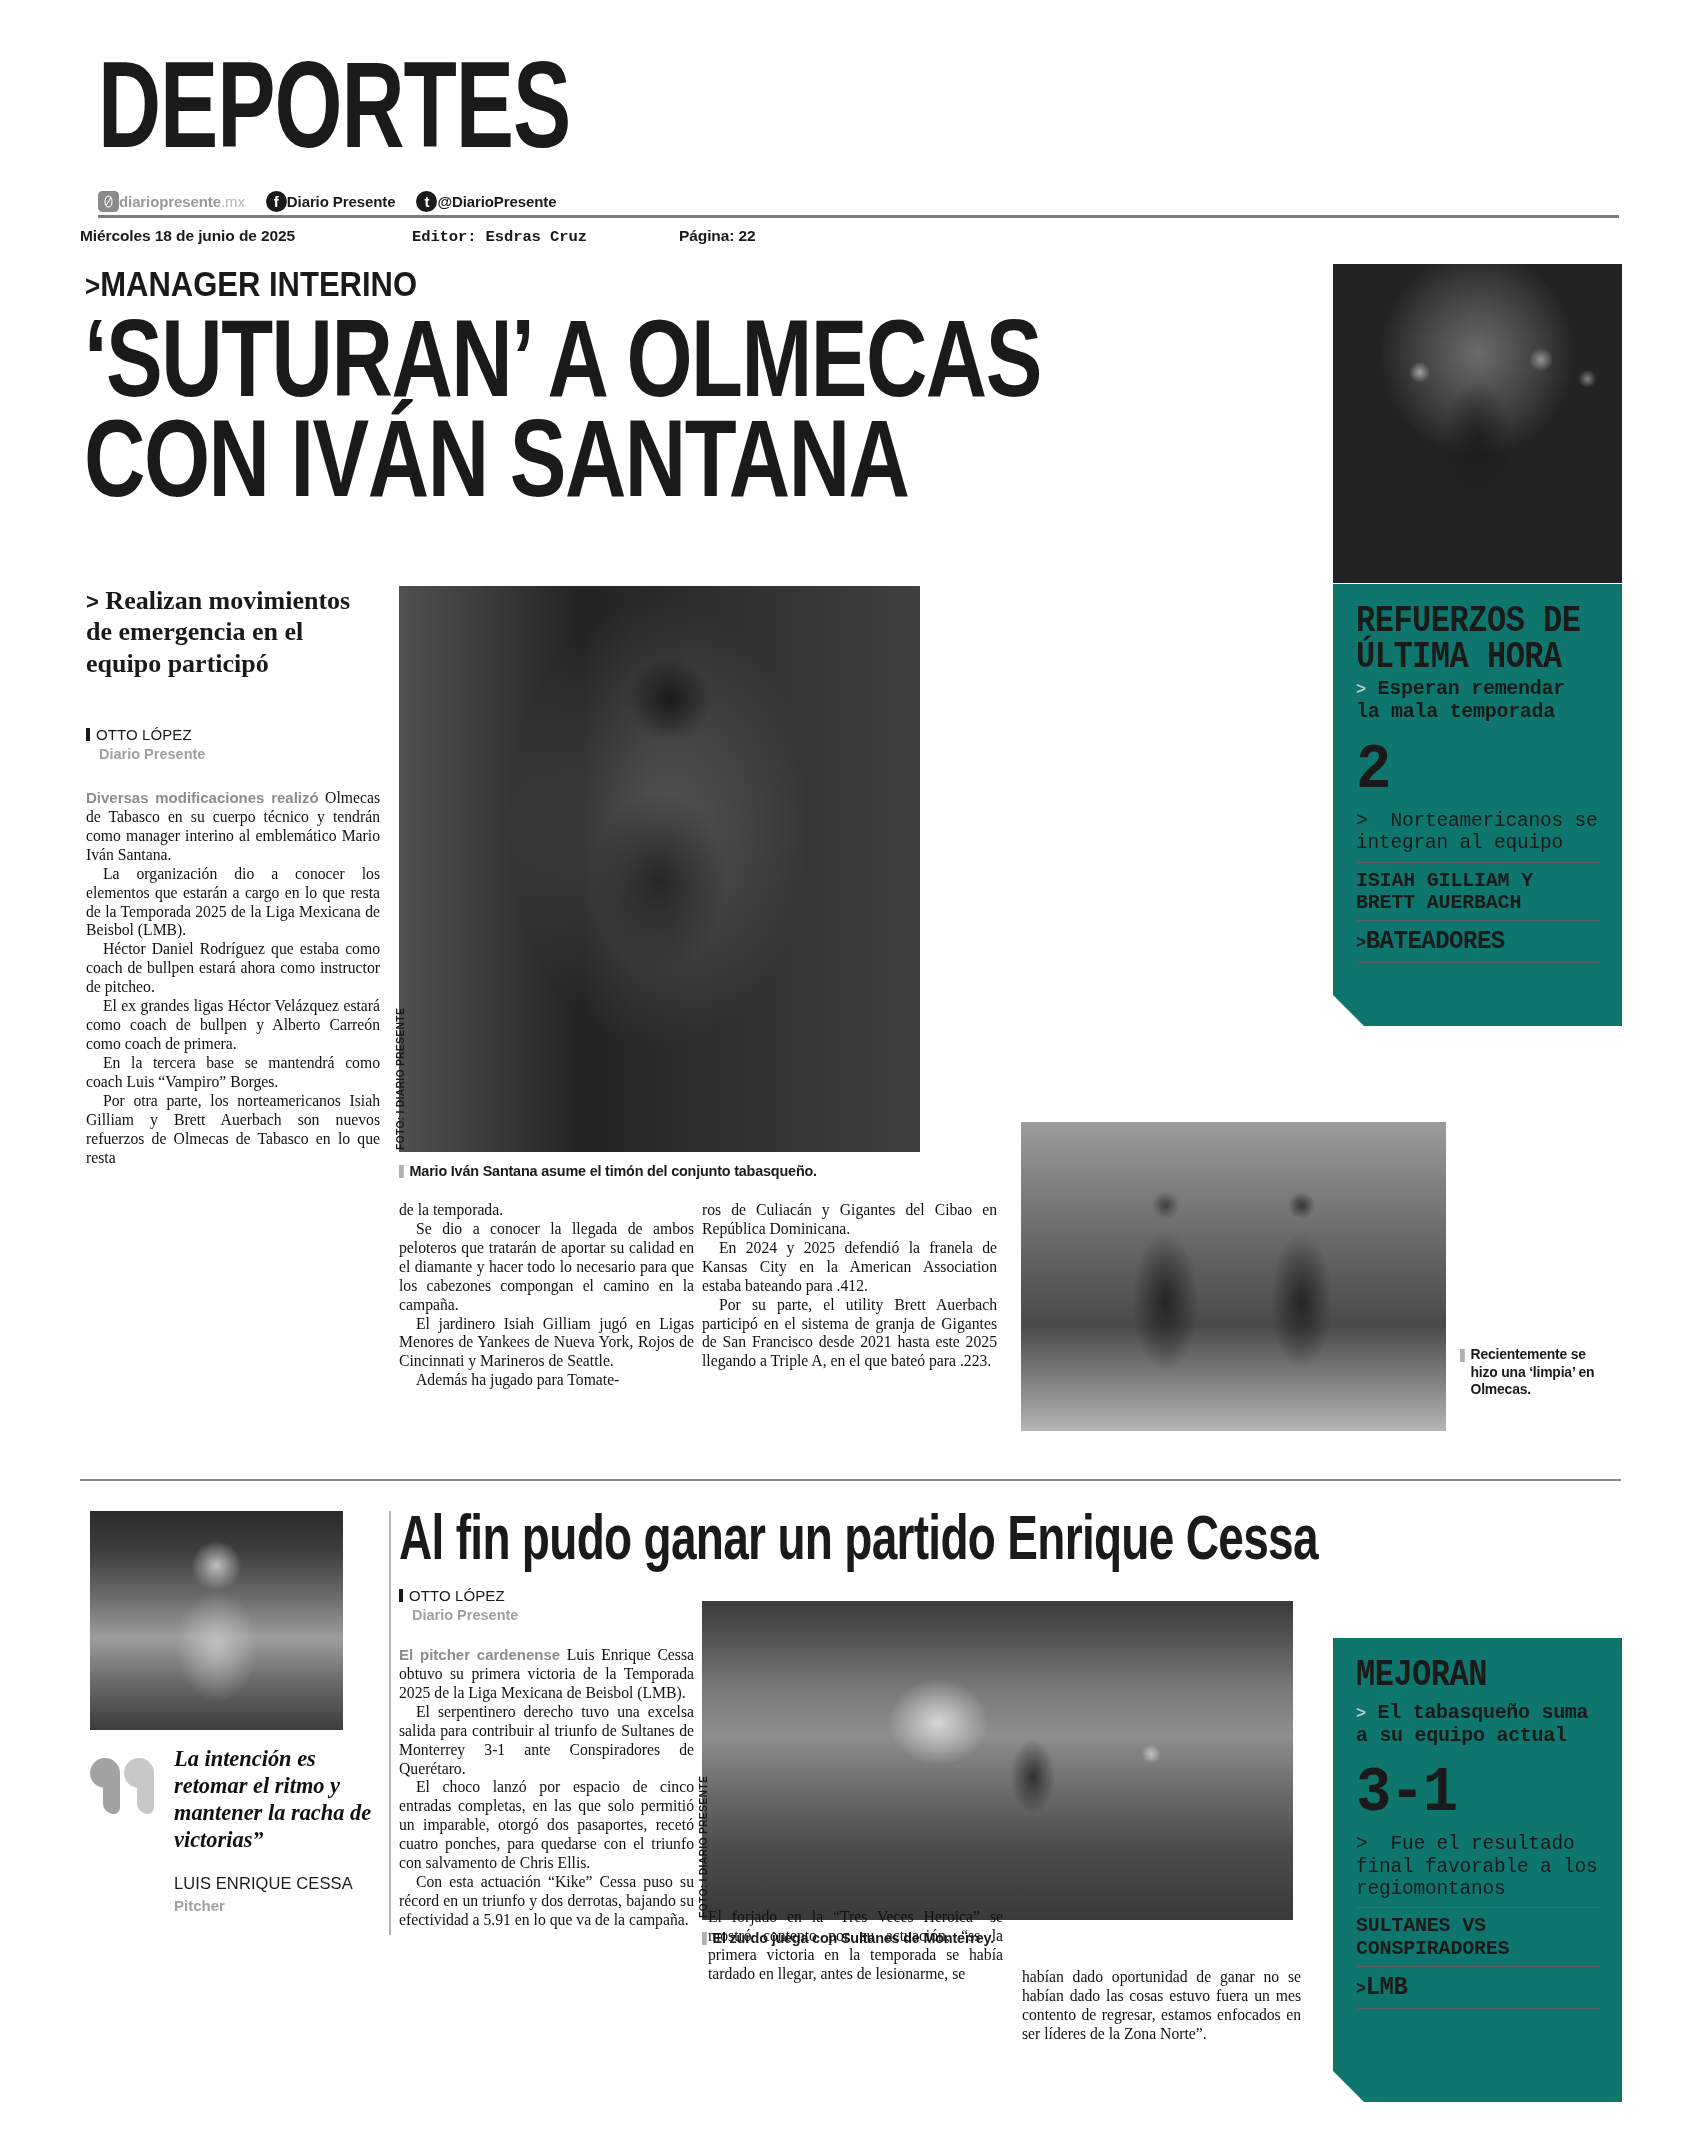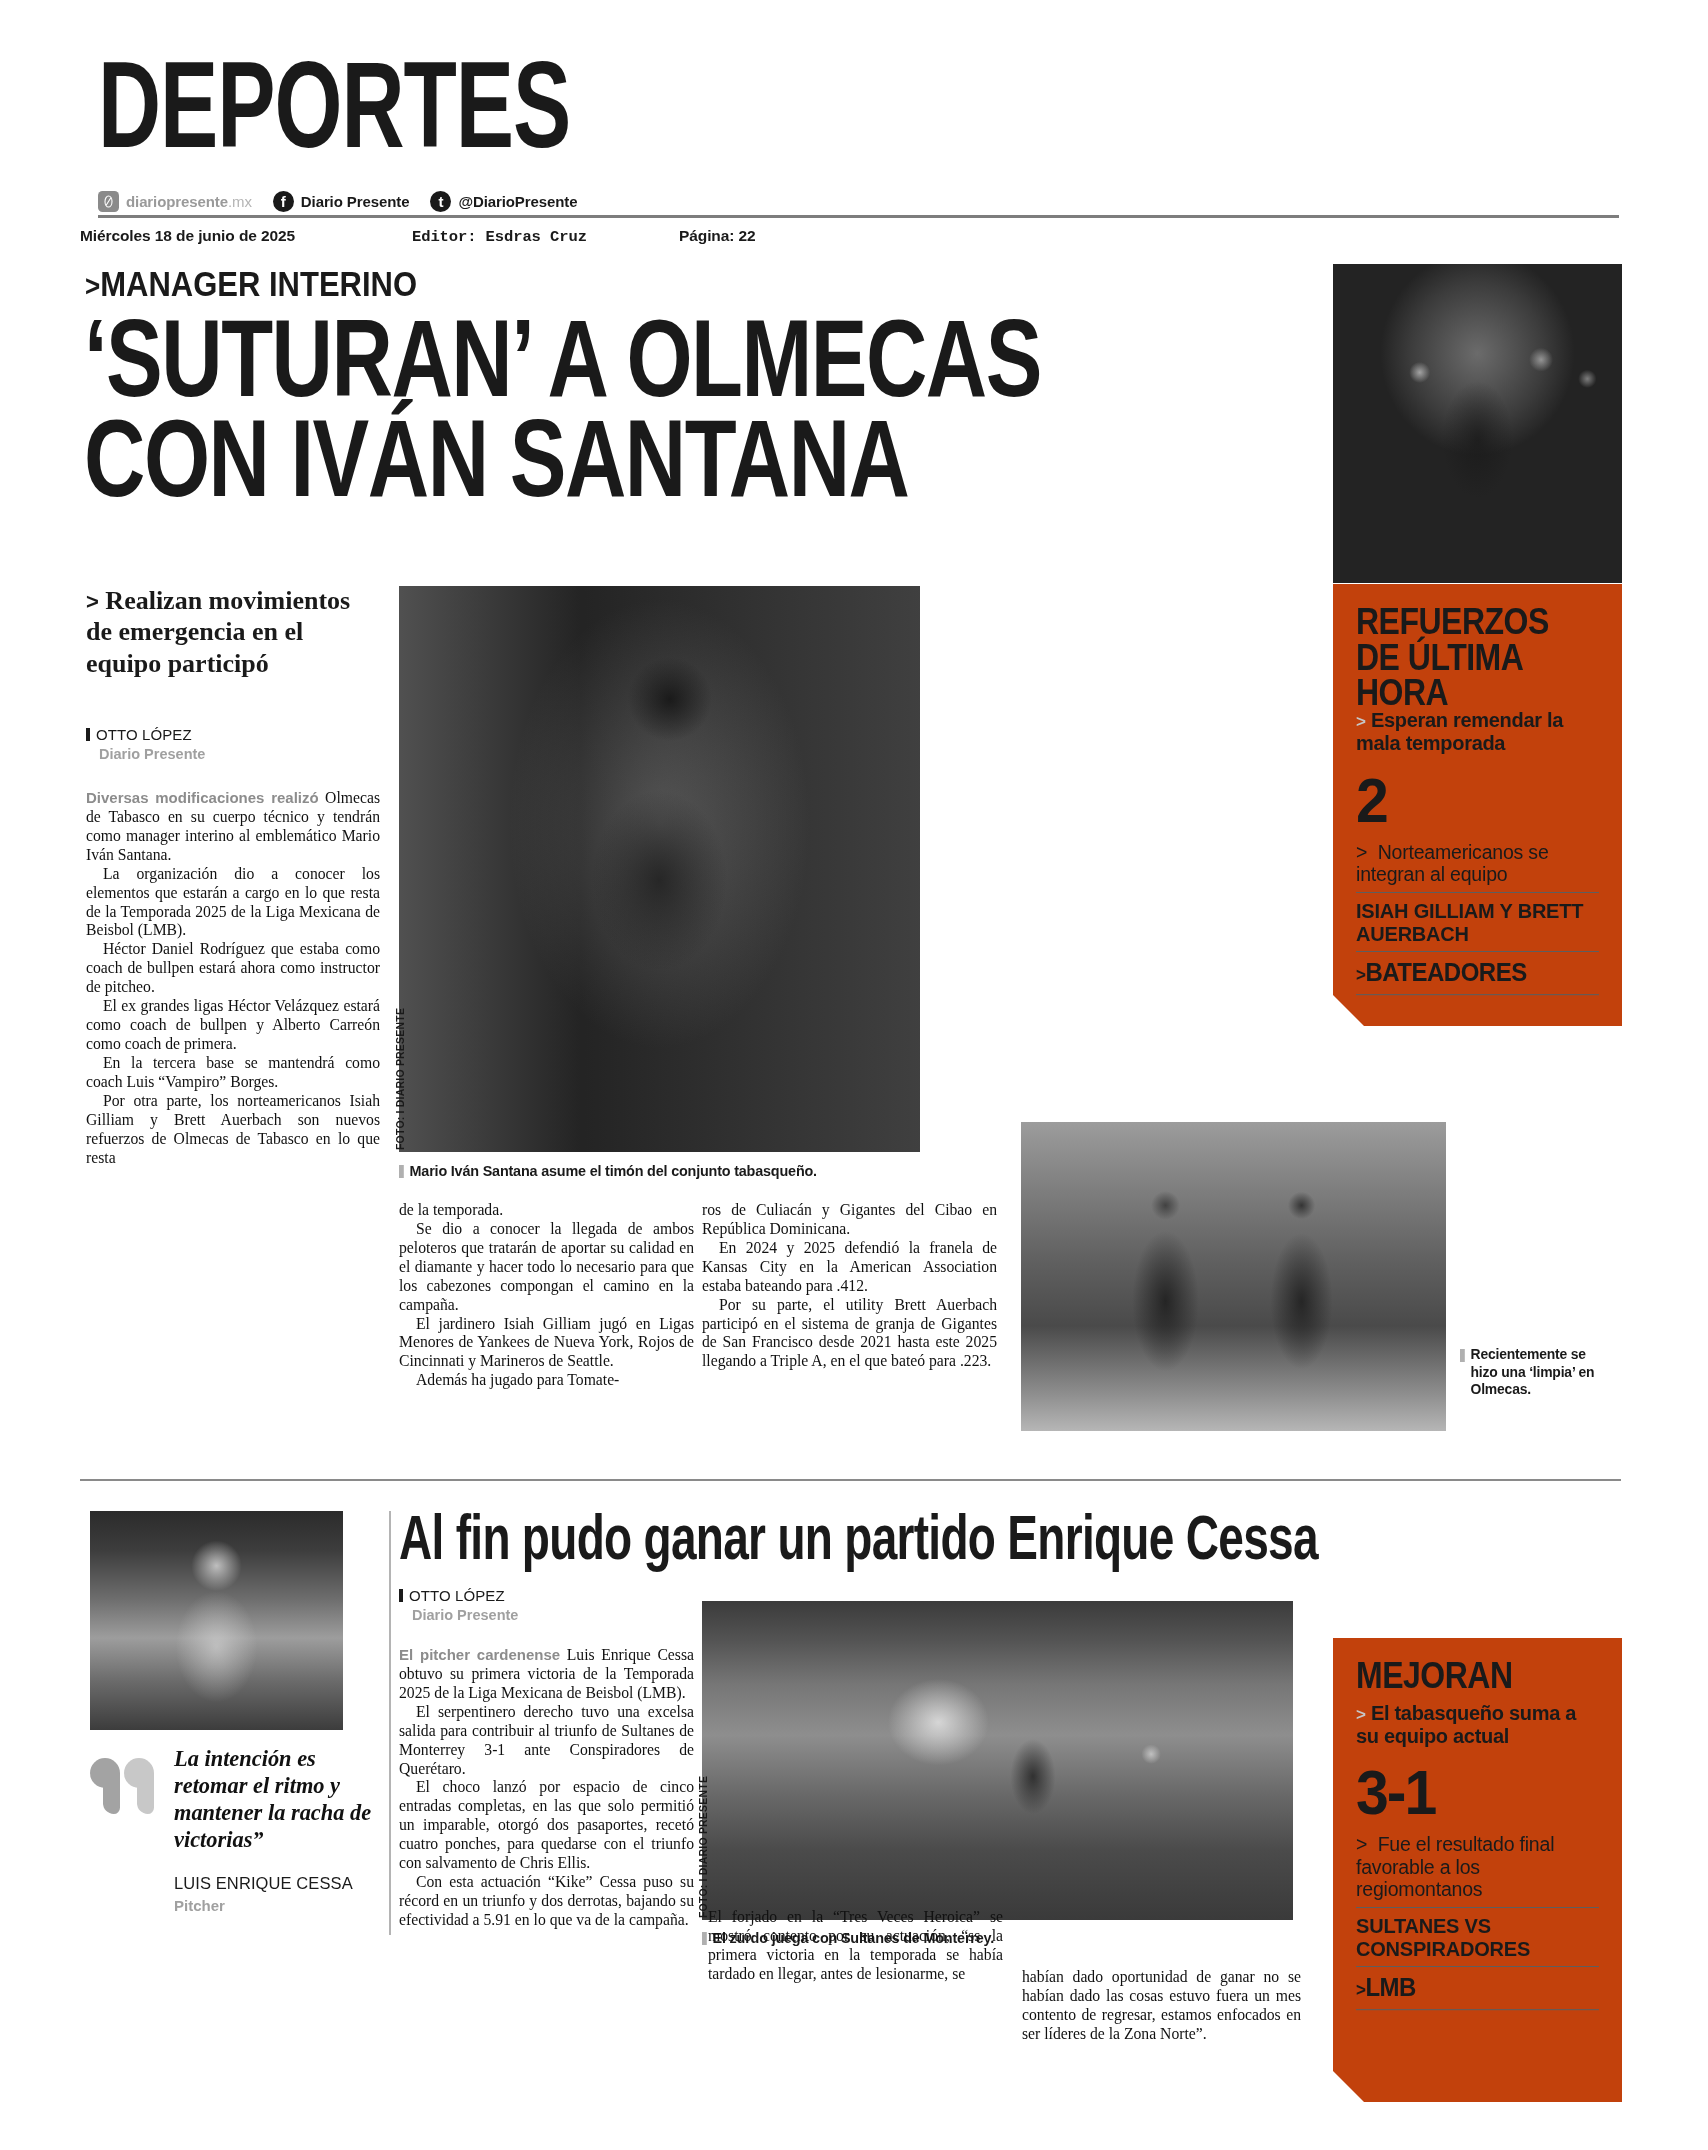--- a/index.html
+++ b/index.html
@@ -23,21 +23,21 @@
     transform: scaleY(1.45) scaleX(1.04);
     transform-origin: left top;
     display: block;
   }
   .masthead-social {
     margin-top: 66px;
     display: flex;
     align-items: center;
     gap: 21px;
   }
-  .soc { display: flex; align-items: center; gap: 7px; }
+  .soc { display: flex; align-items: center; gap: 0; }
   .soc-ico {
     width: 21px; height: 21px; border-radius: 4.5px;
     background: #8a8a8a; color: #fff;
     display: flex; align-items: center; justify-content: center;
     font-size: 15px; font-weight: 700; line-height: 1;
   }
   .soc-ico.fb, .soc-ico.tw { background: #1a1a1a; border-radius: 50%; }
   .soc-label { font-size: 15px; font-weight: 700; color: #1a1a1a; letter-spacing: -0.1px; }
   .soc-label.gray { color: #9a9a9a; font-weight: 700; }
   .soc-label .mx { color: #b5b5b5; font-weight: 400; }
@@ -171,22 +171,23 @@
     font-size: 15px; font-weight: 700; color: #1a1a1a;
     line-height: 1.22; letter-spacing: -0.2px;
     display: flex; gap: 6px;
     transform: scaleX(0.96); transform-origin: left top;
   }
   .cap-bar { display: inline-block; min-width: 5px; width: 5px; height: 13.5px; background: #b0b0b0; margin-top: 2.5px; }
 
   
   .infobox {
     position: absolute;
-    background: #c2410c;
+    background: #0f766e;
     padding: 20px 23px 0 23px;
+    font-family: Liberation Mono, monospace;
   }
   .infobox.clip { clip-path: polygon(0 0, 100% 0, 100% 100%, 31px 100%, 0 calc(100% - 31px)); }
   .ib-title {
     font-size: 32px; font-weight: 700; color: #1a1a1a;
     line-height: 0.96; letter-spacing: -0.5px;
     transform: scaleY(1.16); transform-origin: left top;
     margin-bottom: 13px;
   }
   .ib-sub {
     font-size: 20px; font-weight: 700; color: #1a1a1a;

